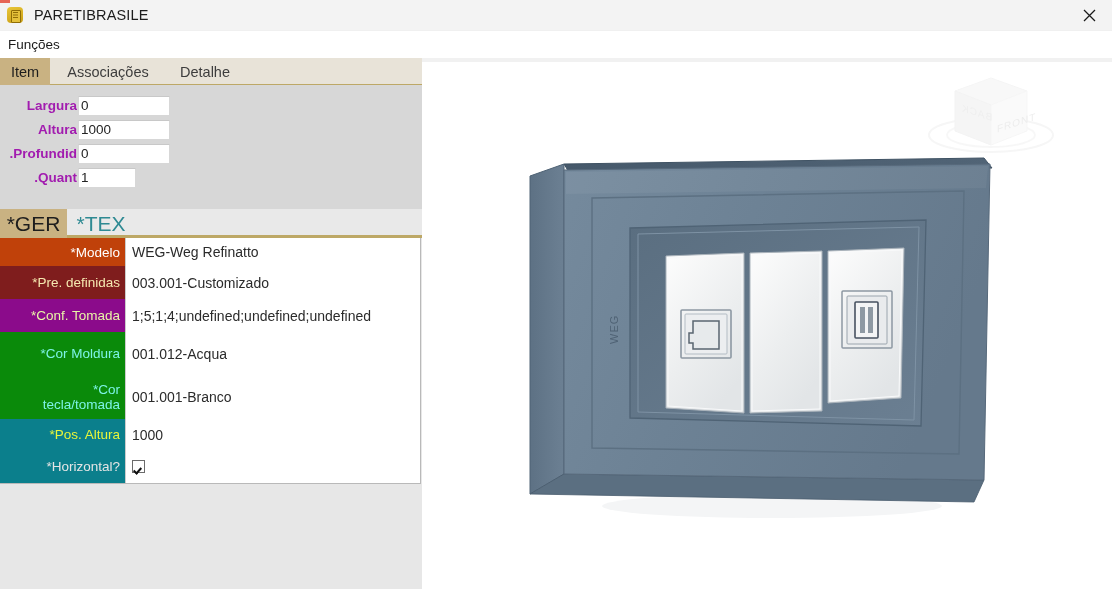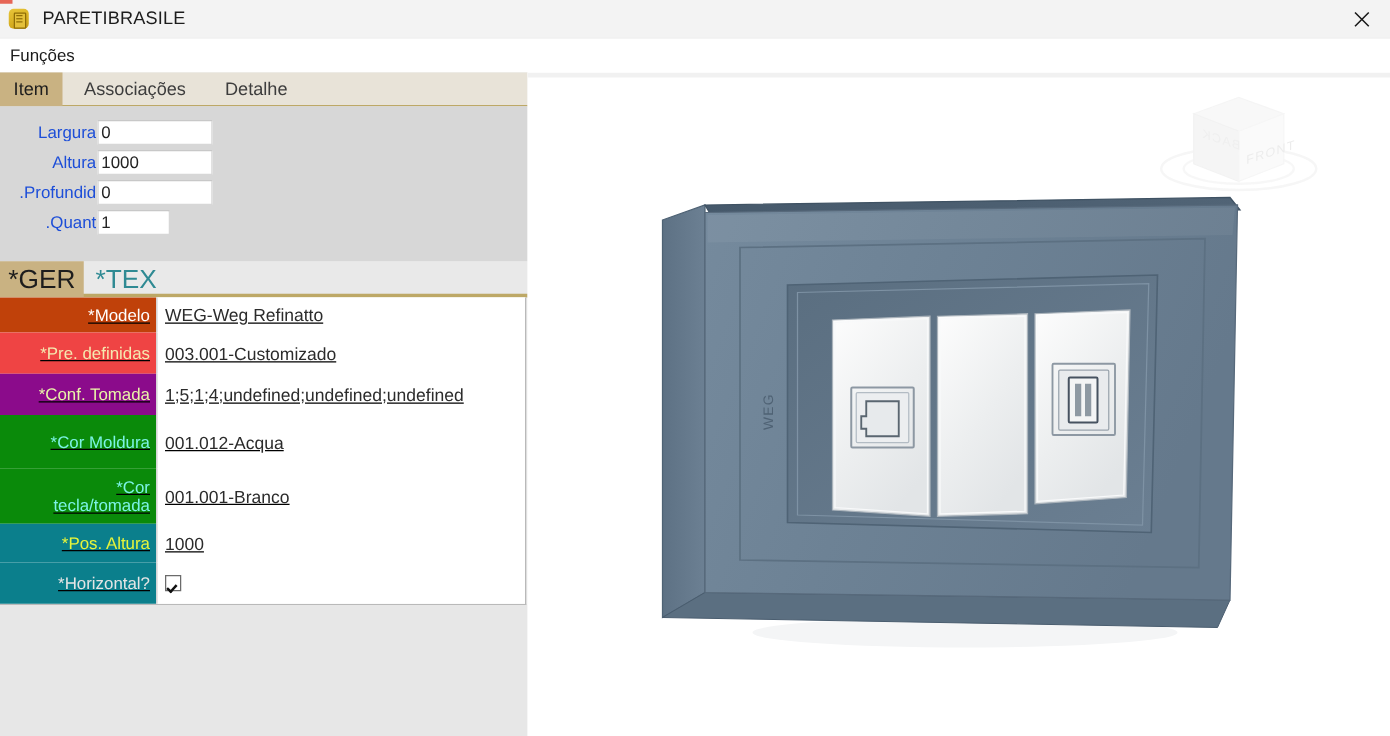--- a/index.html
+++ b/index.html
@@ -121,24 +121,25 @@
   .form-row {
     position: absolute;
     left: 0;
     height: 21px;
     display: flex; align-items: center;
   }
   .form-label {
     width: 77px;
     text-align: right;
     font-size: 13.5px;
-    color: #1d4ed8;
+    color: #a21caf;
     white-space: nowrap;
     overflow: hidden;
     direction: rtl;
+    font-weight: bold;
   }
   .form-input {
     height: 20px;
     margin-left: 1px;
     background: #ffffff;
     border: 1px solid #d7d7d7;
     border-top-color: #c8c8c8;
     font-family: "Liberation Sans", sans-serif;
     font-size: 13.5px;
     color: #232323;
@@ -171,21 +172,20 @@
     color: #2f8a93;
   }
 
   
   #prop-grid {
     position: relative;
     width: 421px;
     background: #ffffff;
     border-right: 1px solid #b9b9b9;
     border-bottom: 1px solid #b9b9b9;
-    text-decoration: underline;
   }
   .prop-row {
     display: flex;
     align-items: stretch;
     width: 100%;
   }
   .prop-key {
     width: 125px;
     flex: 0 0 125px;
     display: flex;
@@ -320,21 +320,21 @@
     </div>
 
     <div id="prop-grid">
 
       <div class="prop-row" style="height:28px;">
         <div class="prop-key" style="background:#c0410a;color:#ffffff;">*Modelo</div>
         <div class="prop-val">WEG-Weg Refinatto</div>
       </div>
 
       <div class="prop-row" style="height:33px;">
-        <div class="prop-key" style="background:#ef4444;color:#f5e8b0;">*Pre. definidas</div>
+        <div class="prop-key" style="background:#7f1d1d;color:#f5e8b0;">*Pre. definidas</div>
         <div class="prop-val">003.001-Customizado</div>
       </div>
 
       <div class="prop-row" style="height:33px;">
         <div class="prop-key" style="background:#8b0b8b;color:#e9f5a8;">*Conf. Tomada</div>
         <div class="prop-val">1;5;1;4;undefined;undefined;undefined</div>
       </div>
 
       <div class="prop-row" style="height:43px;">
         <div class="prop-key" style="background:#0a8a0a;color:#7df3e6;">*Cor Moldura</div>

